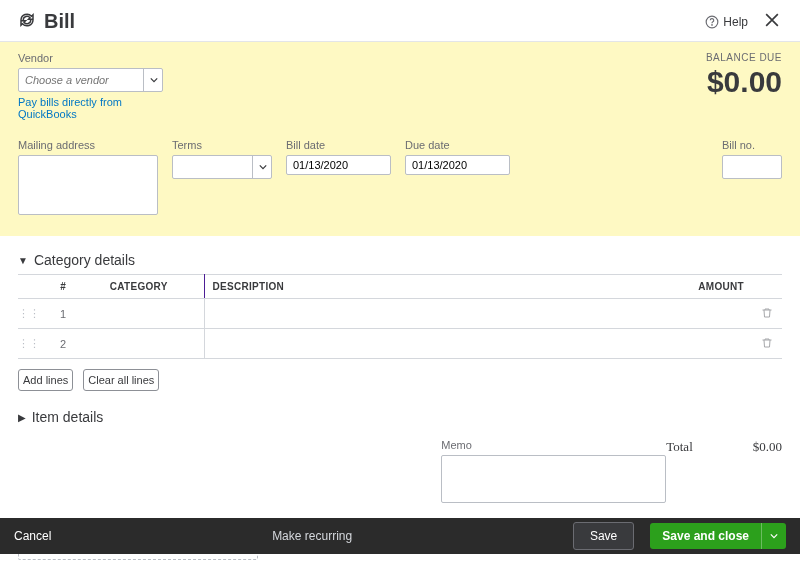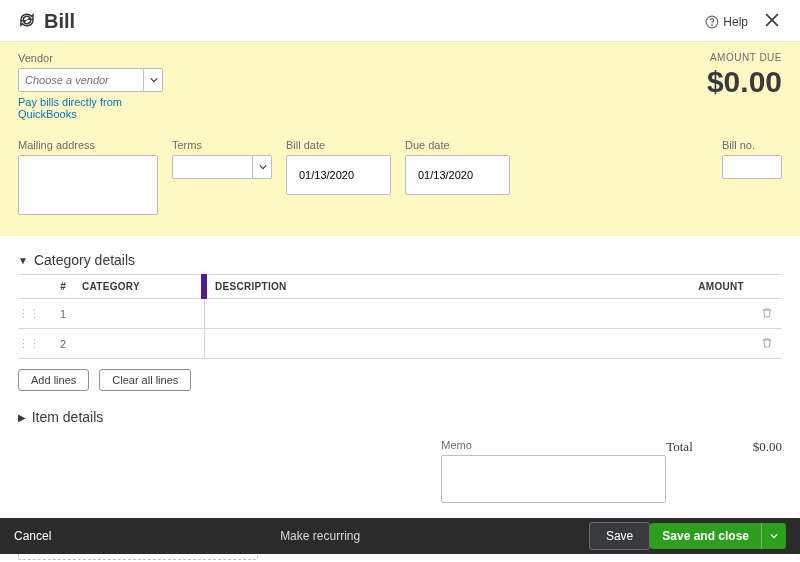--- a/index.html
+++ b/index.html
@@ -21,51 +21,51 @@
 .link { color: #0077c5; font-size: 11px; margin-top: 4px; display: inline-block; cursor: pointer; }
 .balance { text-align: right; }
 .balance .lbl { font-size: 10px; color: #6b6c72; letter-spacing: 0.5px; }
 .balance .amt { font-size: 30px; font-weight: 600; margin-top: 2px; }
 .row2 { display: flex; gap: 14px; margin-top: 18px; }
 .mailing textarea { width: 140px; height: 60px; border: 1px solid #babec5; border-radius: 2px; background: #fff; resize: none; font-family: inherit; font-size: 11px; padding: 4px; }
 .terms-col { width: 100px; }
 .date-col { width: 105px; }
 .billno-col { margin-left: auto; width: 60px; }
 .billno-col input { width: 100%; height: 24px; border: 1px solid #babec5; border-radius: 2px; padding: 0 6px; font-size: 11px; background: #fff; }
-.text-input { width: 100%; height: 40px; border: 1px solid #babec5; border-radius: 2px; padding: 0 12px; font-size: 11px; background: #fff; }
+.text-input { width: 100%; height: 20px; border: 1px solid #babec5; border-radius: 2px; padding: 0 6px; font-size: 11px; background: #fff; }
 .lower { padding: 16px 18px 0 18px; }
 .section-hdr { display: flex; align-items: center; gap: 6px; font-size: 14px; font-weight: 400; color: #393a3d; cursor: pointer; margin-bottom: 6px; }
 .section-hdr .tri { font-size: 10px; }
 .tbl { width: 100%; border-collapse: collapse; }
 .tbl th { text-align: left; font-size: 10px; font-weight: 700; letter-spacing: 0.3px; color: #393a3d; padding: 6px 8px; border-top: 1px solid #d4d7dc; border-bottom: 1px solid #d4d7dc; }
 .tbl th.num { text-align: right; width: 34px; }
-.tbl th.cat { width: 130px; border-right: 6px solid #4c1d95; }
+.tbl th.cat { width: 130px; border-right: 1px solid #4c1d95; text-align: center; }
 .tbl th.amount { text-align: right; width: 70px; }
 .tbl th.del { width: 30px; }
 .tbl td { padding: 0; border-bottom: 1px solid #d4d7dc; height: 30px; font-size: 11px; }
 .tbl td.grip { width: 14px; text-align: center; color: #babec5; cursor: grab; }
 .tbl td.num { text-align: right; padding-right: 8px; color: #6b6c72; }
 .tbl td.cat { border-right: 1px solid #d4d7dc; }
 .tbl td.del { text-align: center; }
 .tbl td.del svg { width: 12px; height: 14px; cursor: pointer; opacity: 0.6; }
 .line-btns { display: flex; gap: 10px; margin-top: 10px; }
-.line-btns button { background: #fff; border: 1px solid #8d9096; border-radius: 3px; padding: 4px 12px; font-size: 11px; cursor: pointer; color: #393a3d; }
+.line-btns button { background: #fff; border: 1px solid #8d9096; border-radius: 3px; padding: 4px 4px; font-size: 11px; cursor: pointer; color: #393a3d; }
 .item-section { margin-top: 18px; }
 .memo-row { display: flex; justify-content: flex-end; margin-top: 14px; }
 .memo textarea { width: 225px; height: 48px; border: 1px solid #babec5; border-radius: 2px; background: #fff; resize: none; font-family: inherit; font-size: 11px; padding: 4px; }
 .total-row { display: flex; align-items: flex-start; gap: 60px; font-size: 13px; font-family: Liberation Serif, serif; }
 .total-row .tlabel { font-weight: 400; }
 .total-row .tval { font-weight: 400; }
 .attach-row { margin-top: 18px; display: flex; align-items: center; gap: 6px; font-size: 11px; }
 .attach-row .max { color: #8d9096; font-size: 10px; }
 .attach-box { margin-top: 4px; width: 240px; height: 18px; border: 1px dashed #babec5; border-radius: 2px; }
 .footer { position: absolute; bottom: 8px; left: 0; right: 0; height: 36px; background: #2b2b2b; display: flex; align-items: center; padding: 0 14px; color: #fff; font-size: 12px; }
 .footer .cancel { cursor: pointer; color: #fff; }
 .footer .center { flex: 1; text-align: center; cursor: pointer; color: #d4d7dc; }
-.footer .save-btn { background: #393a3d; border: 1px solid #6b6c72; color: #fff; padding: 6px 16px; border-radius: 3px; cursor: pointer; margin-right: 0; font-size: 12px; }
+.footer .save-btn { background: #393a3d; border: 1px solid #6b6c72; color: #fff; padding: 6px 16px; border-radius: 3px; cursor: pointer; margin-right: 16px; font-size: 12px; }
 .footer .save-close { display: flex; }
 .footer .save-close .main { background: #2ca01c; color: #fff; border: none; padding: 6px 12px; border-radius: 3px 0 0 3px; cursor: pointer; font-size: 12px; font-weight: 600; }
 .footer .save-close .dd { background: #2ca01c; color: #fff; border: none; border-left: 1px solid rgba(255,255,255,0.3); padding: 6px 8px; border-radius: 0 3px 3px 0; cursor: pointer; display: flex; align-items: center; }
 .chev-svg { width: 8px; height: 8px; }
 </style>
 </head>
 <body>
 
 <div class="header">
   <span class="cycle-icon">
@@ -98,21 +98,21 @@
         <input type="text" placeholder="Choose a vendor" style="">
         <span class="chev">
           <svg class="chev-svg" viewBox="0 0 10 10">
               <path d="M1 3l4 4 4-4" fill="none" stroke="#393a3d" stroke-width="1.5"></path>
             </svg>
         </span>
       </div>
       <a class="link">Pay bills directly from QuickBooks</a>
     </div>
     <div class="balance">
-      <div class="lbl">AMOUNT DUE</div>
+      <div class="lbl">BALANCE DUE</div>
       <div class="amt">$0.00</div>
     </div>
   </div>
 
   <div class="row2">
     <div class="mailing">
       <span class="field-label">Mailing address</span>
       <textarea style=""></textarea>
     </div>
     <div class="terms-col">

